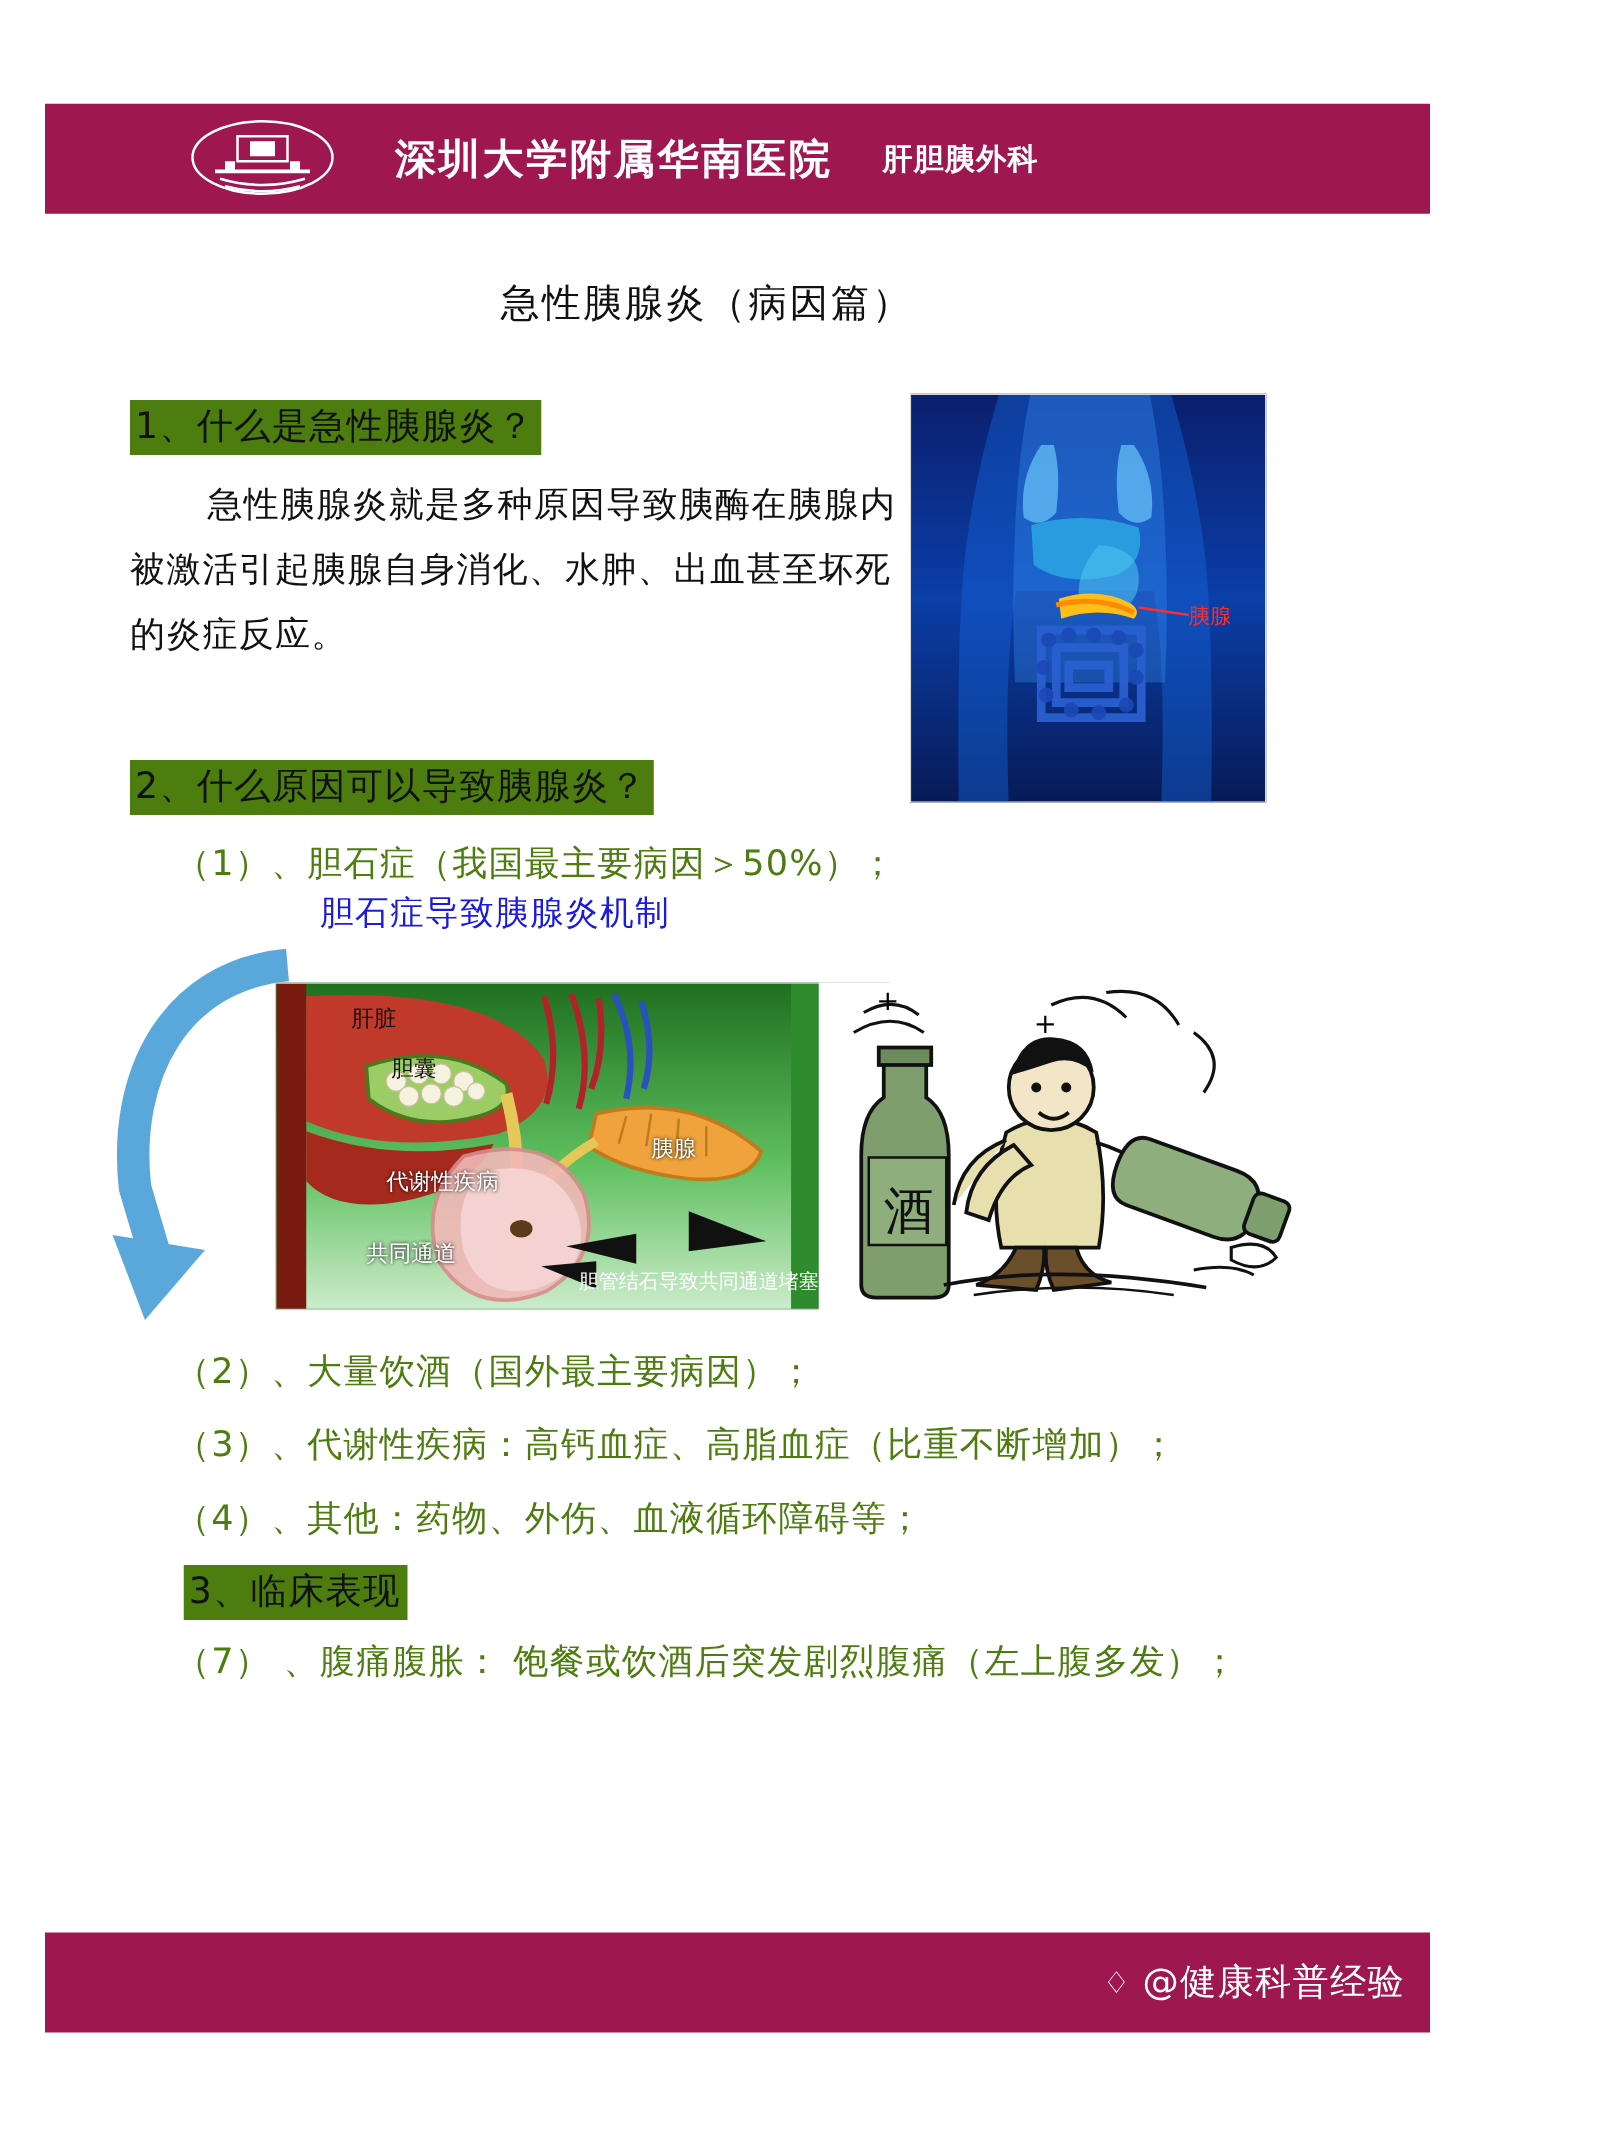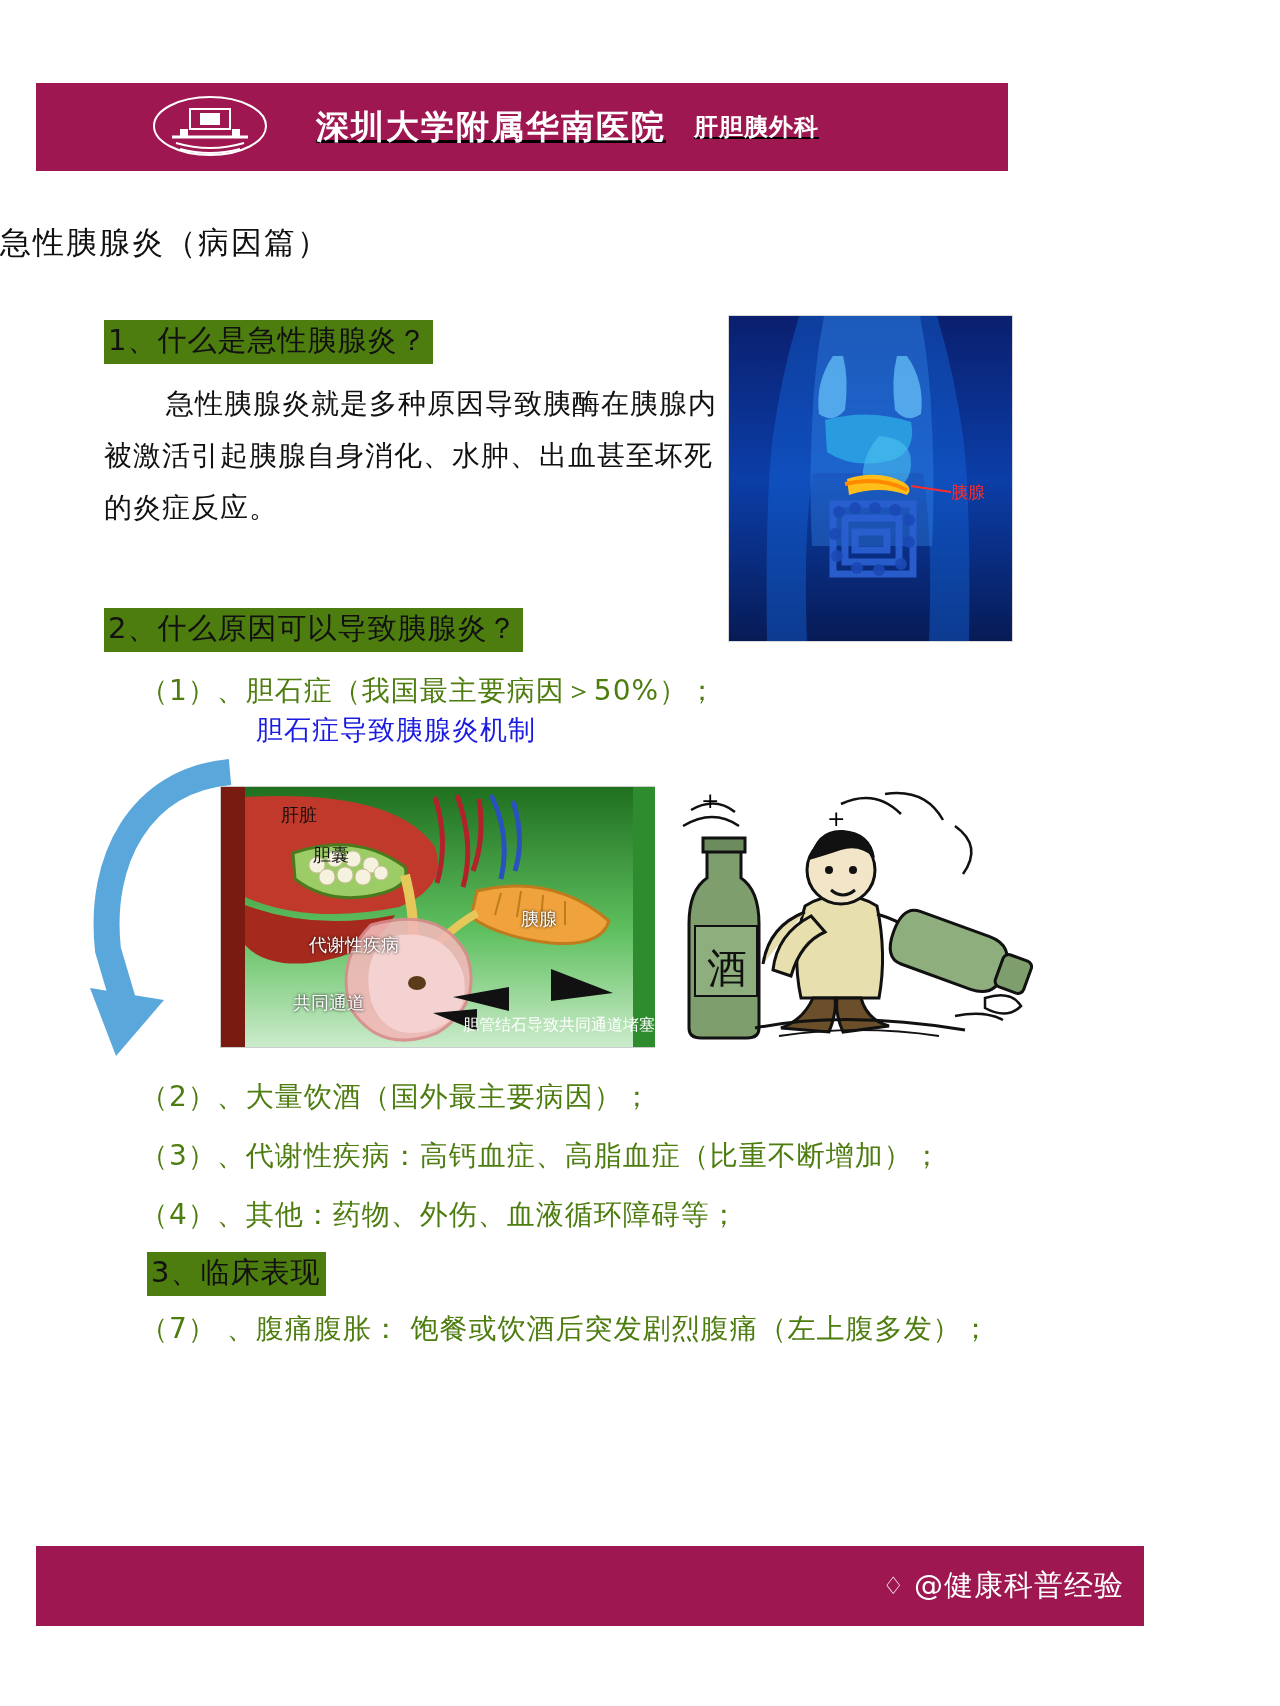--- a/index.html
+++ b/index.html
@@ -12,55 +12,54 @@
     position: relative;
     width: 1280px;
     height: 1706px;
     background: #ffffff;
     overflow: hidden;
   }
   
   .header-bar {
     position: absolute;
     left: 36px; top: 83px;
-    width: 972px; height: 88px;
+    width: 1108px; height: 88px;
     background: #9e1750;
     display: flex;
     align-items: center;
     padding-left: 120px;
-    text-decoration: underline;
   }
   .logo-mark {
     position: absolute;
     left: 150px; top: 95px;
     width: 120px; height: 62px;
   }
   .logo-mark svg { display: block; }
   .univ-name {
     color: #ffffff;
     font-size: 33px;
     font-weight: bold;
     letter-spacing: 2px;
     margin-left: 160px;
     font-family: "DejaVu Sans", sans-serif;
   }
   .dept-name {
     color: #ffffff;
     font-size: 24px;
     font-weight: bold;
-    margin-left: 28px;
+    margin-left: 40px;
     letter-spacing: 1px;
     font-family: "DejaVu Sans", sans-serif;
   }
   
   .doc-title {
     position: absolute;
     left: 0; top: 222px;
     width: 1131px;
-    text-align: left;
+    text-align: center;
     font-size: 31px;
     color: #111;
     letter-spacing: 2px;
     font-family: "DejaVu Sans", sans-serif;
   }
   
   .hl {
     display: inline-block;
     background: #4d7c0f;
     padding: 1px 6px 3px 4px;

